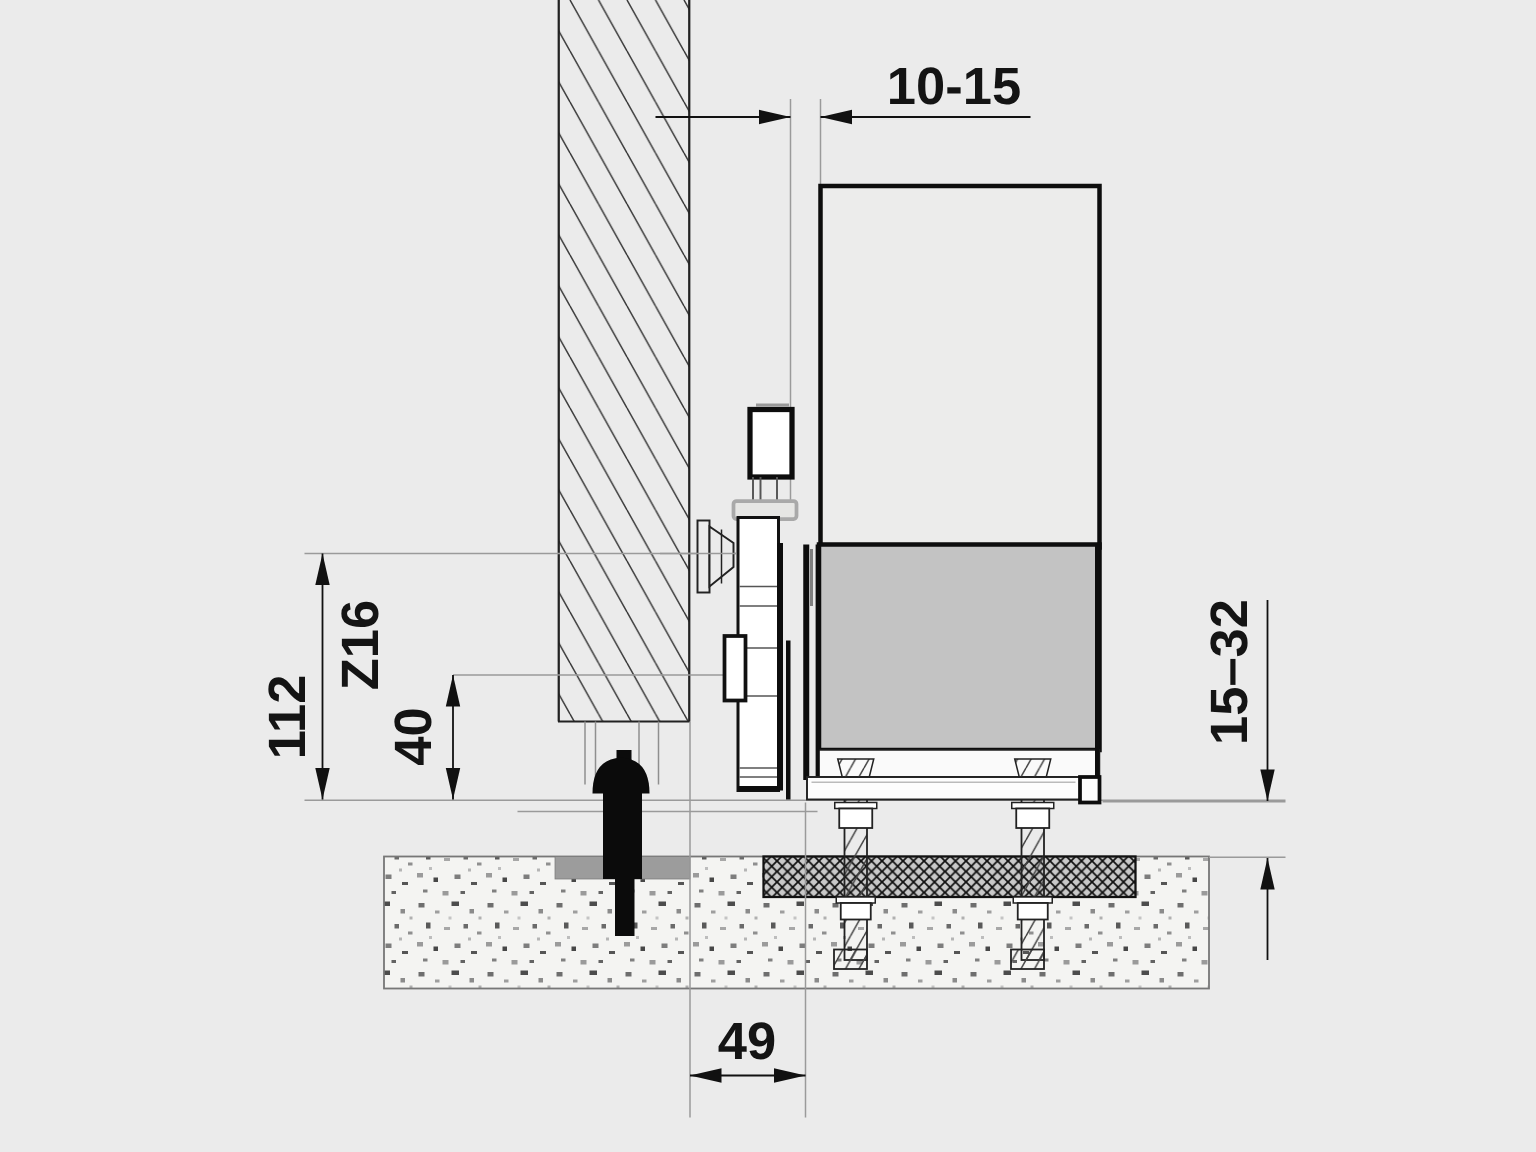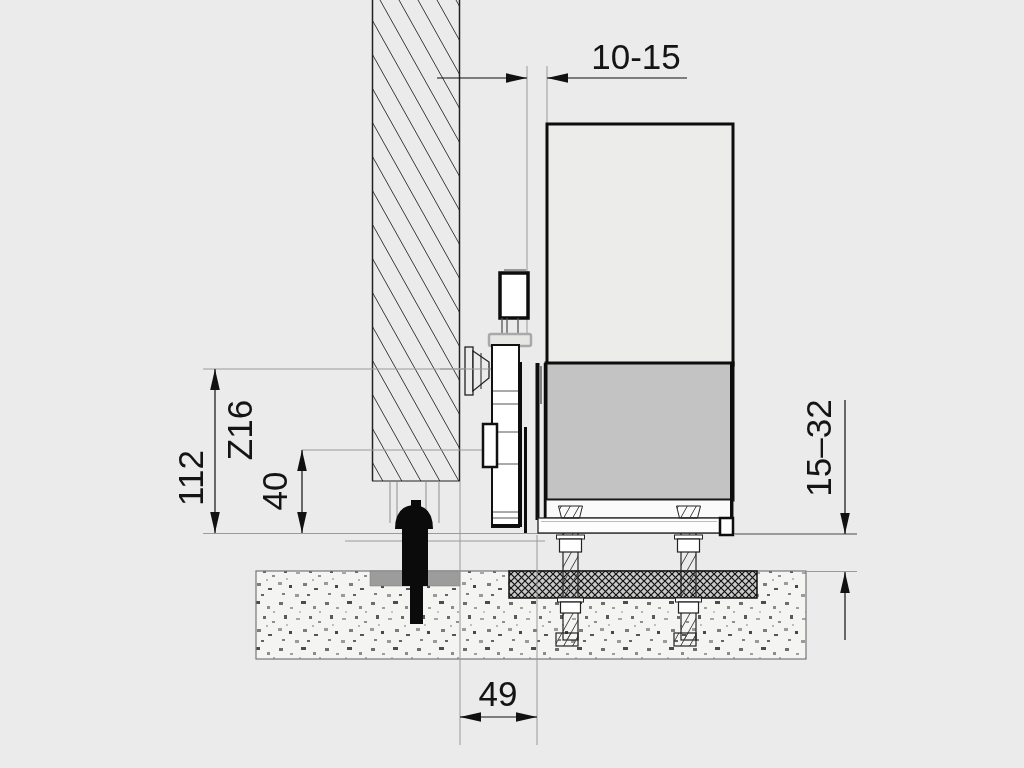--- a/index.html
+++ b/index.html
@@ -1,17 +1,17 @@
 <!DOCTYPE html>
 <html><head>
 <meta charset="utf-8">
 <style>
   html,body{margin:0;padding:0;background:#ebebeb;}
   .canvas{position:relative;width:1024px;height:768px;background:#ebebeb;overflow:hidden;
-          font-family:"Liberation Sans", sans-serif;}
+          font-family:"Liberation Sans", sans-serif;font-weight:bold;}
   svg{display:block;}
   text{font-family:"Liberation Sans", sans-serif;font-size:35px;fill:#141414;}
 </style>
 </head>
 <body>
 
 <div class="canvas">
 <svg width="1024" height="768" viewBox="0 0 1024 768">
   <defs>
 

